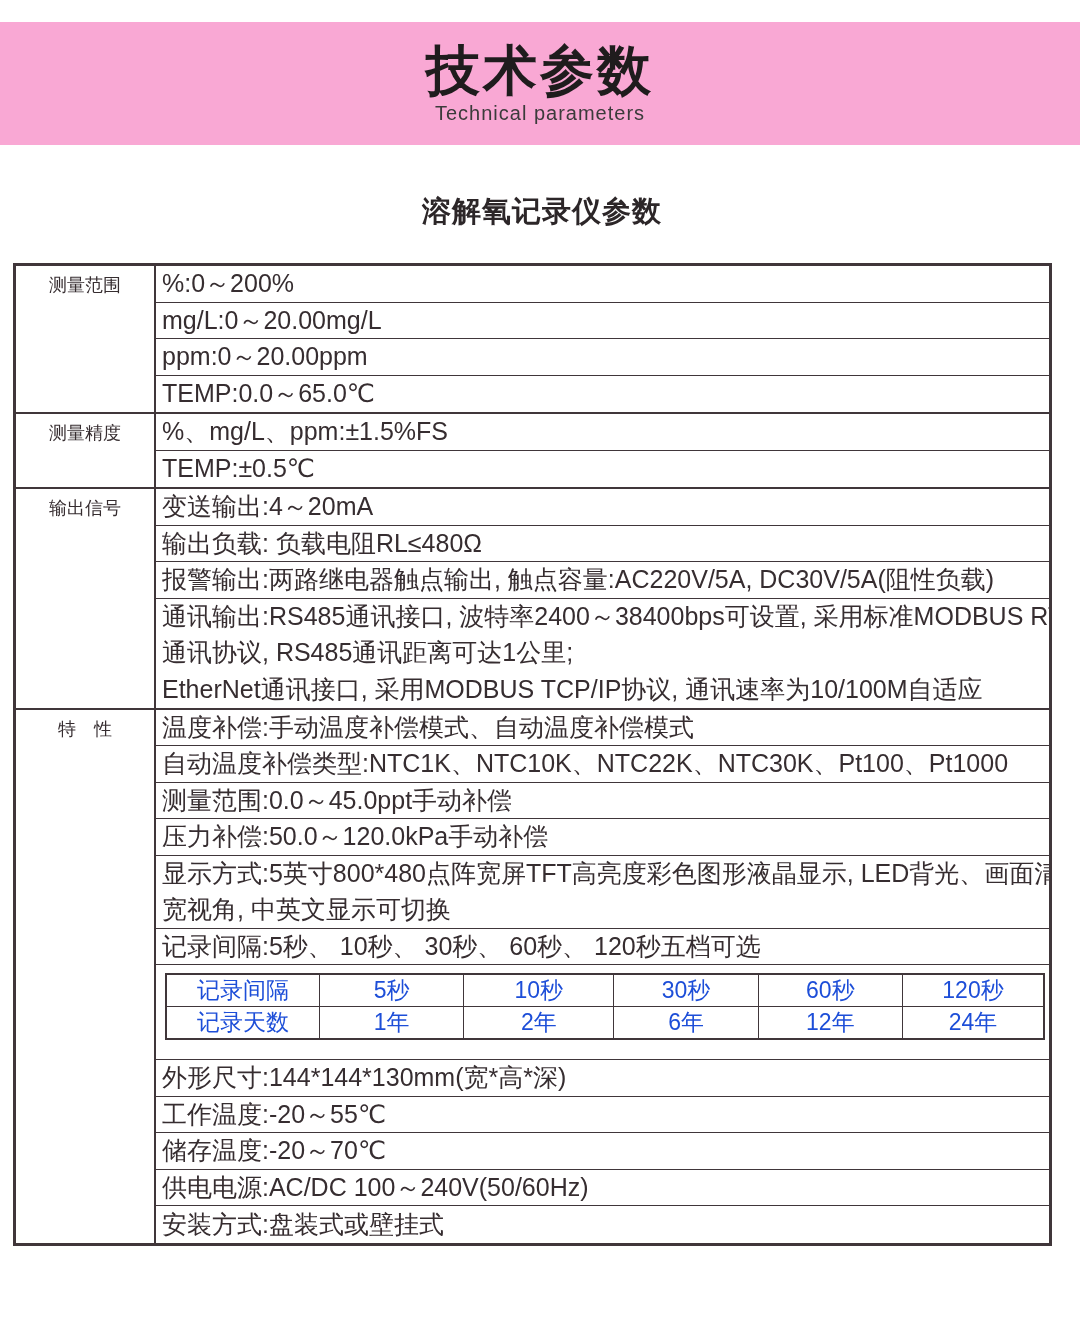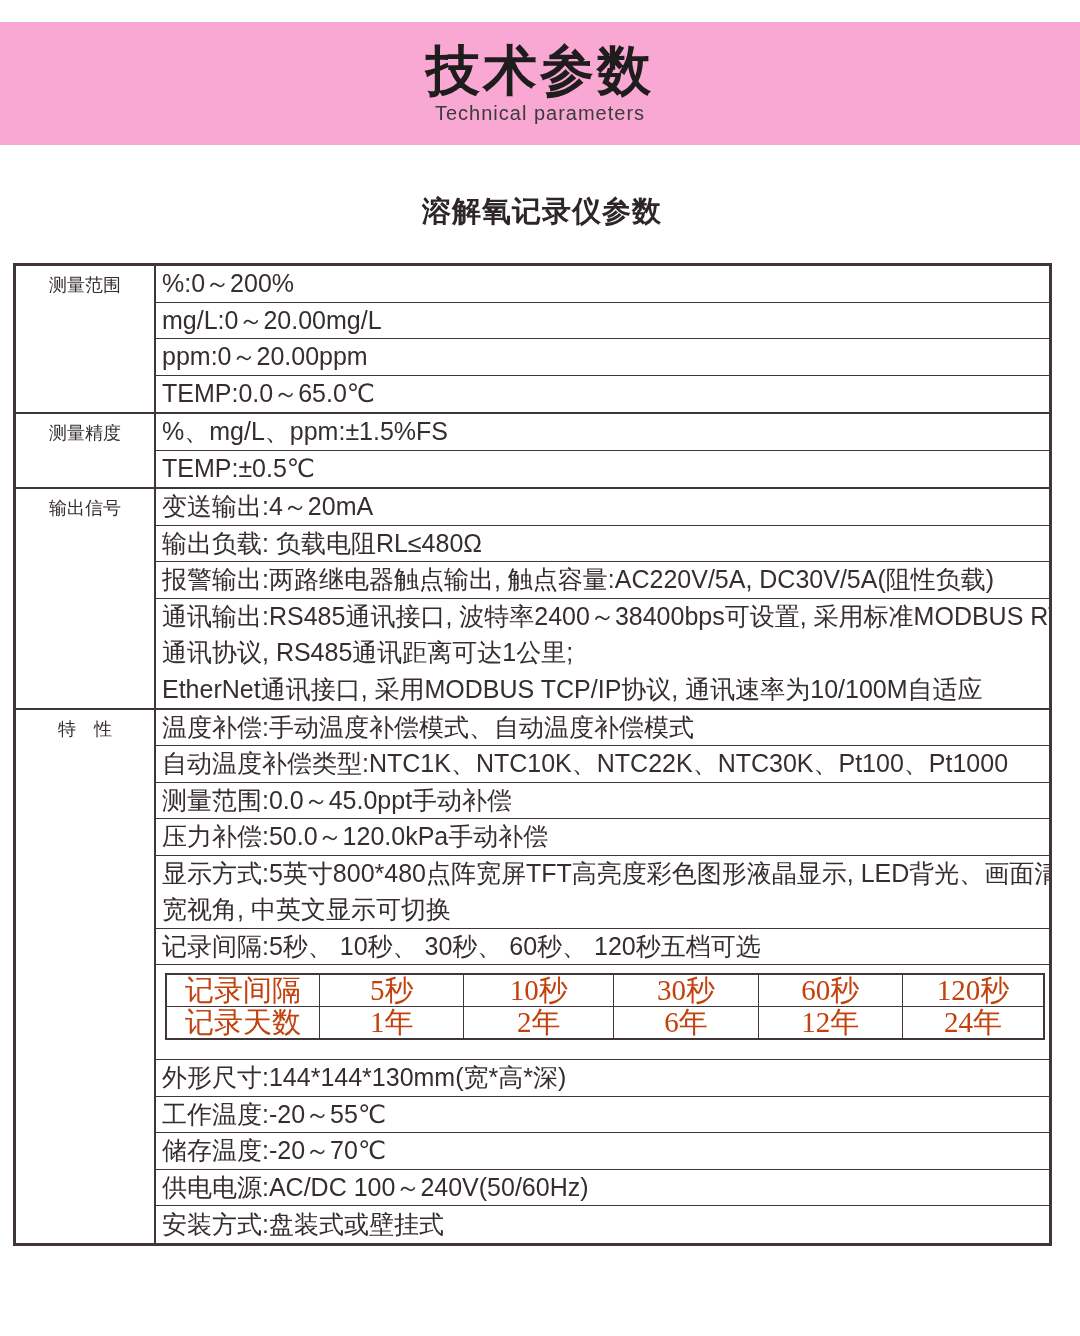--- a/index.html
+++ b/index.html
@@ -53,22 +53,22 @@
   .line.cont{padding-left:116px;}
   .row.table-cell{height:95px;display:block;padding:0;}
   
   .record-table{
     margin:8px 4px 0 9px;border:2.5px solid #40363a;
   }
   .rt-row{display:grid;grid-template-columns:1.06fr 1fr 1.04fr 1fr 1fr 0.97fr;}
   .rt-row.header{border-bottom:1.5px solid #40363a;}
   .rt-cell{
     height:31px;display:flex;align-items:center;justify-content:center;
-    font-family:Liberation Serif, serif;font-size:29px;
-    border-right:1.5px solid #40363a;box-sizing:border-box;color:#c2410c;
+    font-family:Liberation Sans, sans-serif;font-size:23px;
+    border-right:1.5px solid #40363a;box-sizing:border-box;color:#1d4ed8;
   }
   .rt-row .rt-cell:last-child{border-right:none;}
 </style>
 </head>
 <body>
 
 <header class="banner">
   <h1 class="banner-title">技术参数</h1>
   <div class="banner-sub">Technical parameters</div>
 </header>

